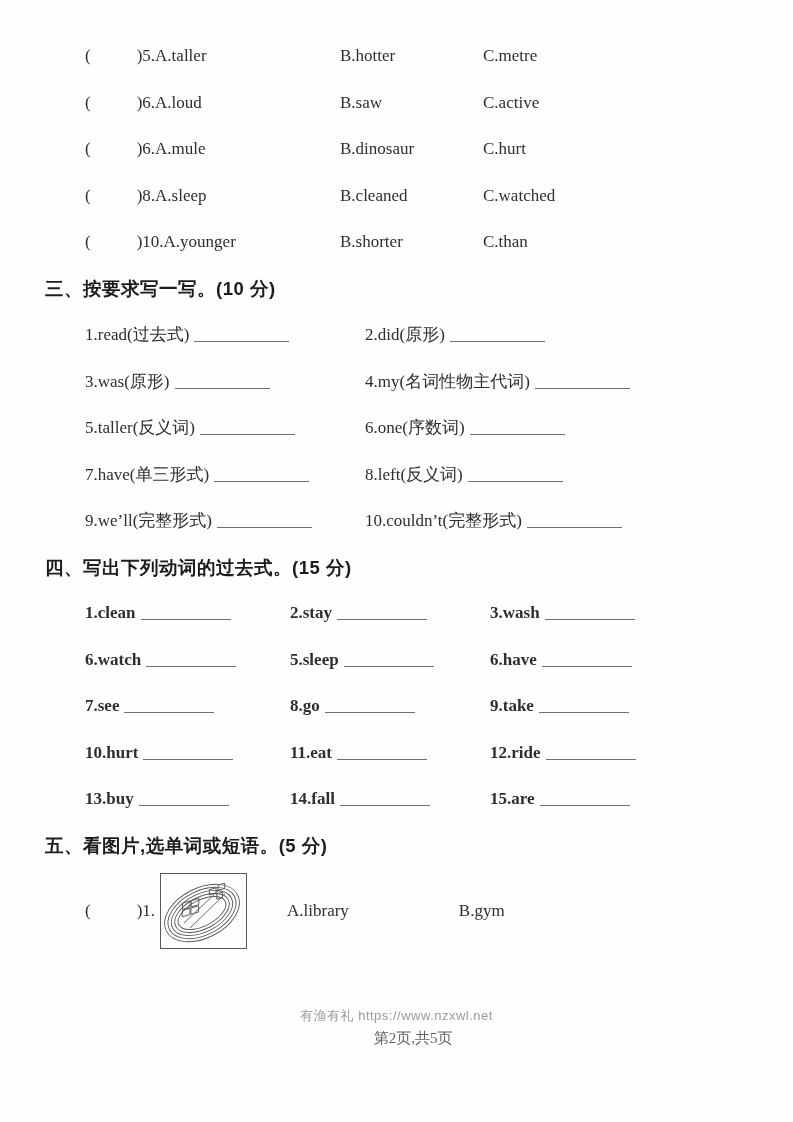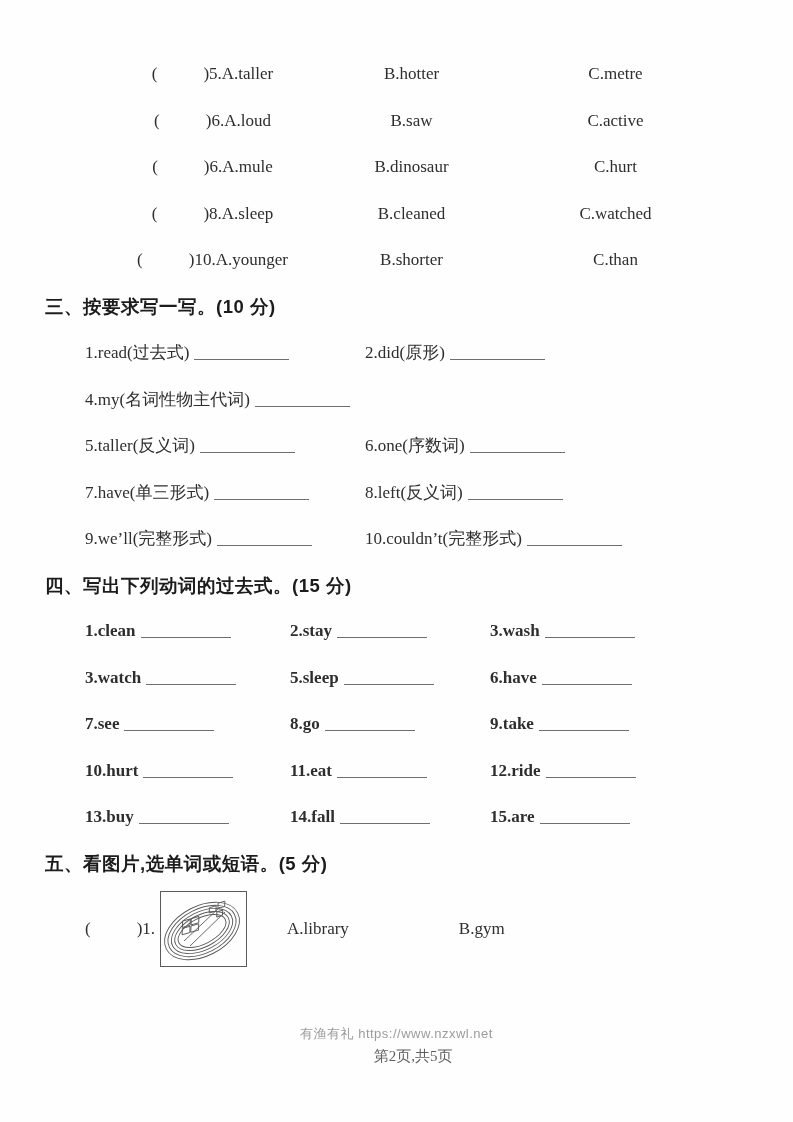--- a/index.html
+++ b/index.html
@@ -16,21 +16,21 @@
     overflow: hidden;
   }
   .content { padding: 0 45px; }
 
   
   .row { display: grid; align-items: center; height: 46.5px; margin-left: 40px; }
   .choice-row { grid-template-columns: 255px 143px 1fr; }
   .s3-row { grid-template-columns: 280px 1fr; }
   .s4-row { grid-template-columns: 205px 200px 1fr; font-weight: bold; }
 
-  .choice-block { padding-top: 51px; text-align: center; }
+  .choice-block { padding-top: 33px; }
 
   .paren { letter-spacing: 0; }
   .pgap { display: inline-block; width: 46px; }
 
   .sec-head {
     height: 46px;
     display: flex;
     align-items: center;
     font-family: "Liberation Sans", "DejaVu Sans", sans-serif;
     font-weight: bold;
@@ -118,20 +118,21 @@
     </div>
 
     <div>
       <h2 class="sec-head">三、按要求写一写。(10 分)</h2>
 
       <div class="row s3-row">
         <div><span>1.read(过去式)</span><span class="blank"></span></div>
         <div><span>2.did(原形)</span><span class="blank"></span></div>
       </div>
       <div class="row s3-row">
+        <div><span>3.was(原形)</span><span class="blank"></span></div>
         <div><span>4.my(名词性物主代词)</span><span class="blank"></span></div>
       </div>
       <div class="row s3-row">
         <div><span>5.taller(反义词)</span><span class="blank"></span></div>
         <div><span>6.one(序数词)</span><span class="blank"></span></div>
       </div>
       <div class="row s3-row">
         <div><span>7.have(单三形式)</span><span class="blank"></span></div>
         <div><span>8.left(反义词)</span><span class="blank"></span></div>
       </div>
@@ -143,21 +144,21 @@
 
     <div>
       <h2 class="sec-head">四、写出下列动词的过去式。(15 分)</h2>
 
       <div class="row s4-row">
         <div><span>1.clean</span><span class="blank s4-blank"></span></div>
         <div><span>2.stay</span><span class="blank s4-blank"></span></div>
         <div><span>3.wash</span><span class="blank s4-blank"></span></div>
       </div>
       <div class="row s4-row">
-        <div><span>3.watch</span><span class="blank s4-blank"></span></div>
+        <div><span>6.watch</span><span class="blank s4-blank"></span></div>
         <div><span>5.sleep</span><span class="blank s4-blank"></span></div>
         <div><span>6.have</span><span class="blank s4-blank"></span></div>
       </div>
       <div class="row s4-row">
         <div><span>7.see</span><span class="blank s4-blank"></span></div>
         <div><span>8.go</span><span class="blank s4-blank"></span></div>
         <div><span>9.take</span><span class="blank s4-blank"></span></div>
       </div>
       <div class="row s4-row">
         <div><span>10.hurt</span><span class="blank s4-blank"></span></div>

